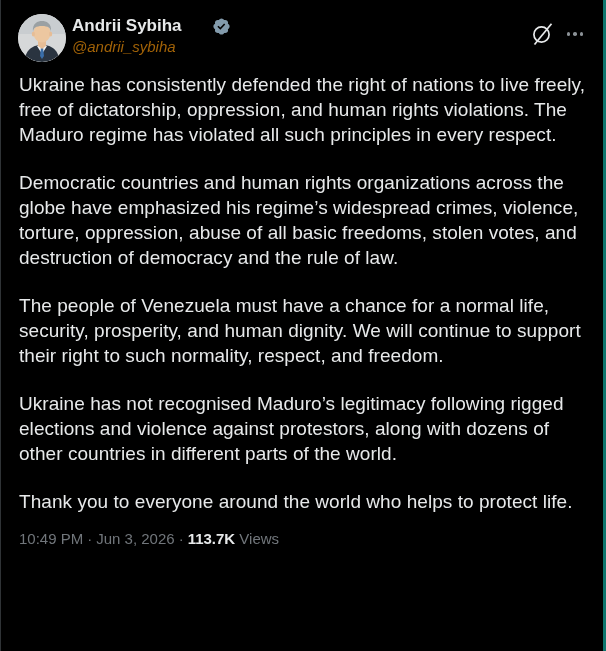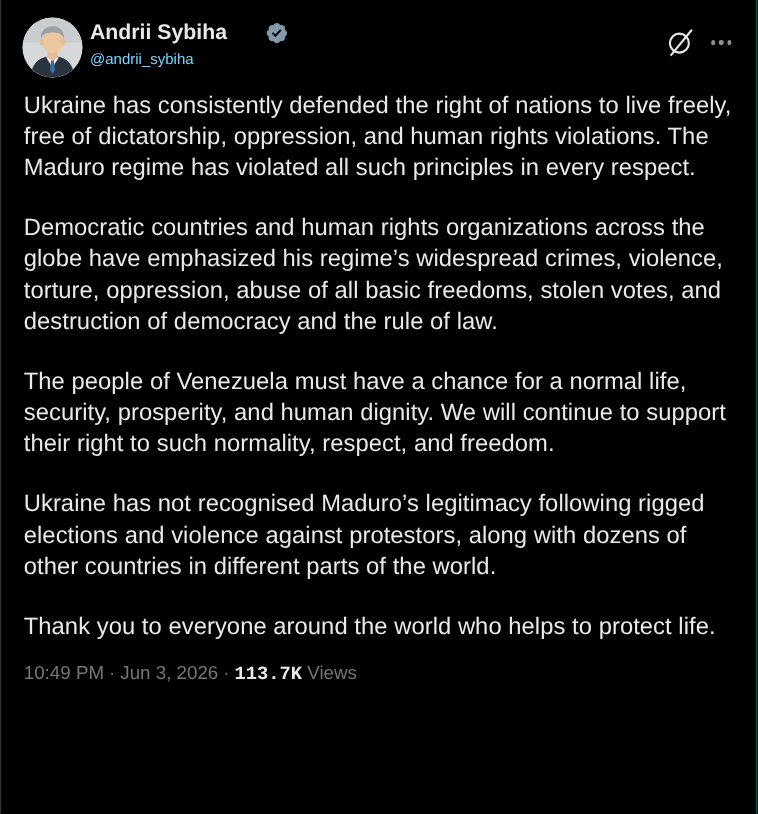--- a/index.html
+++ b/index.html
@@ -5,21 +5,21 @@
   * { margin: 0; padding: 0; box-sizing: border-box; }
   html, body { background: #000; }
   body { font-family: "Liberation Sans", "DejaVu Sans", sans-serif; }
 
   .tweet-panel {
     position: relative;
     width: 606px;
     height: 651px;
     background: #000000;
     border-left: 1px solid #2f3336;
-    border-right: 1px solid #0f766e;
+    border-right: 3px solid #0f766e;
     overflow: hidden;
     color: #e7e9ea;
   }
 
   
   .tweet-header {
     display: flex;
     align-items: flex-start;
     padding: 14px 14px 0 17px;
   }
@@ -52,25 +52,26 @@
     width: 20px;
     height: 15px;
     border-radius: 2.5px;
     overflow: hidden;
     flex: 0 0 20px;
   }
   .flag .flag-top { height: 50%; background: #005bbb; }
   .flag .flag-bottom { height: 50%; background: #ffd500; }
   .badge { display: inline-flex; width: 19px; height: 19px; }
   .author-handle {
-    font-size: 12px;
-    color: #7dd3fc;
+    font-size: 15px;
+    color: #a16207;
     line-height: 20px;
     margin-top: 1px;
     cursor: pointer;
+    font-style: italic;
   }
   .header-actions {
     margin-left: auto;
     display: flex;
     align-items: center;
     gap: 14px;
     padding-top: 8px;
     padding-right: 6px;
   }
   .icon-btn {
@@ -108,21 +109,20 @@
   .tweet-footer {
     padding: 15px 17px 0 18px;
     font-size: 15px;
     line-height: 20px;
     color: #71767b;
     white-space: nowrap;
   }
   .tweet-footer .views-count {
     color: #e7e9ea;
     font-weight: bold;
-    font-family: Liberation Mono, monospace;
   }
   .sep { padding: 0 4px; }
 </style>
 </head>
 <body>
 
 <div class="tweet-panel">
 
   <div class="tweet-header">
 

